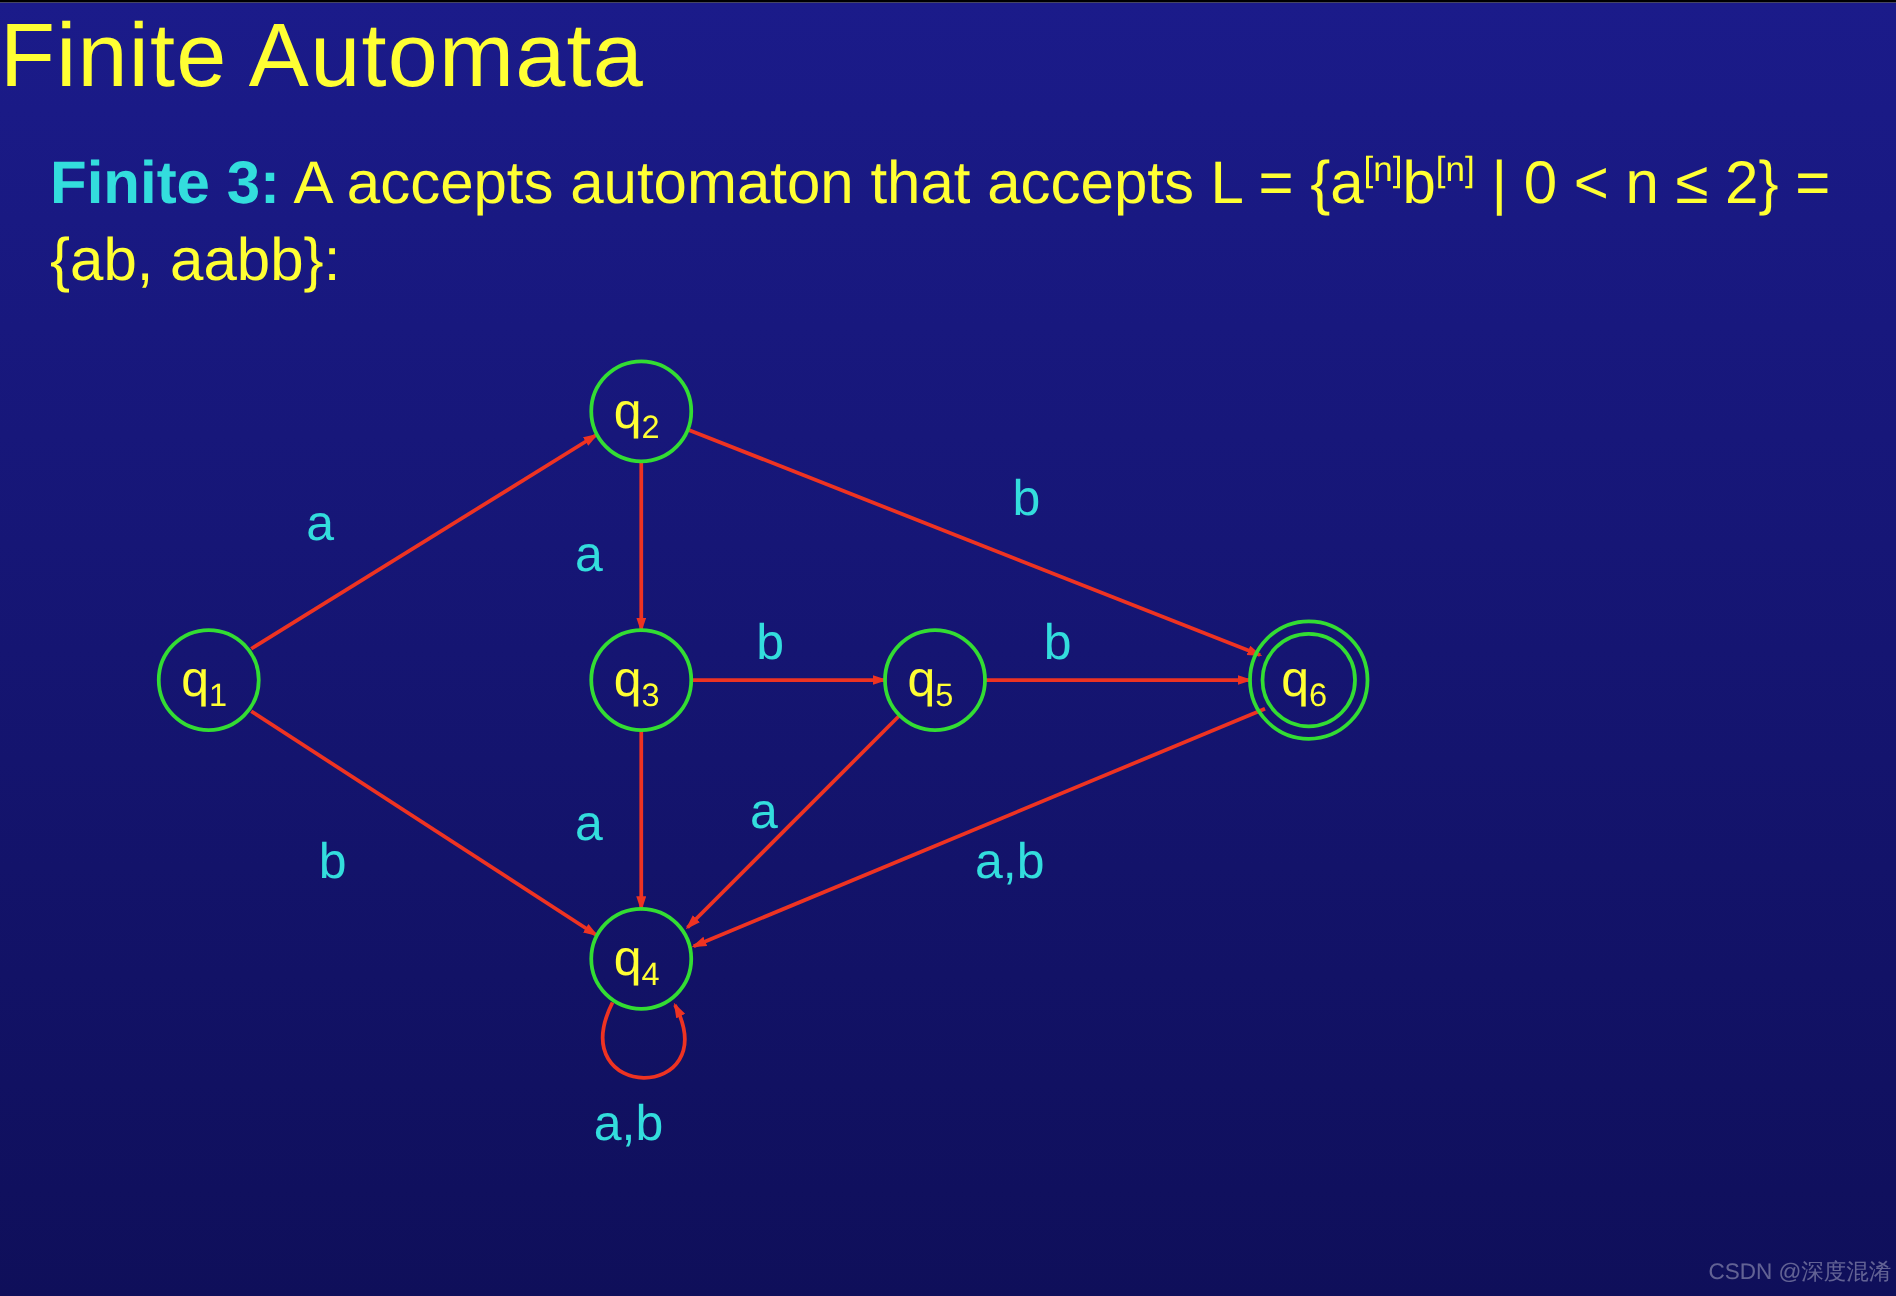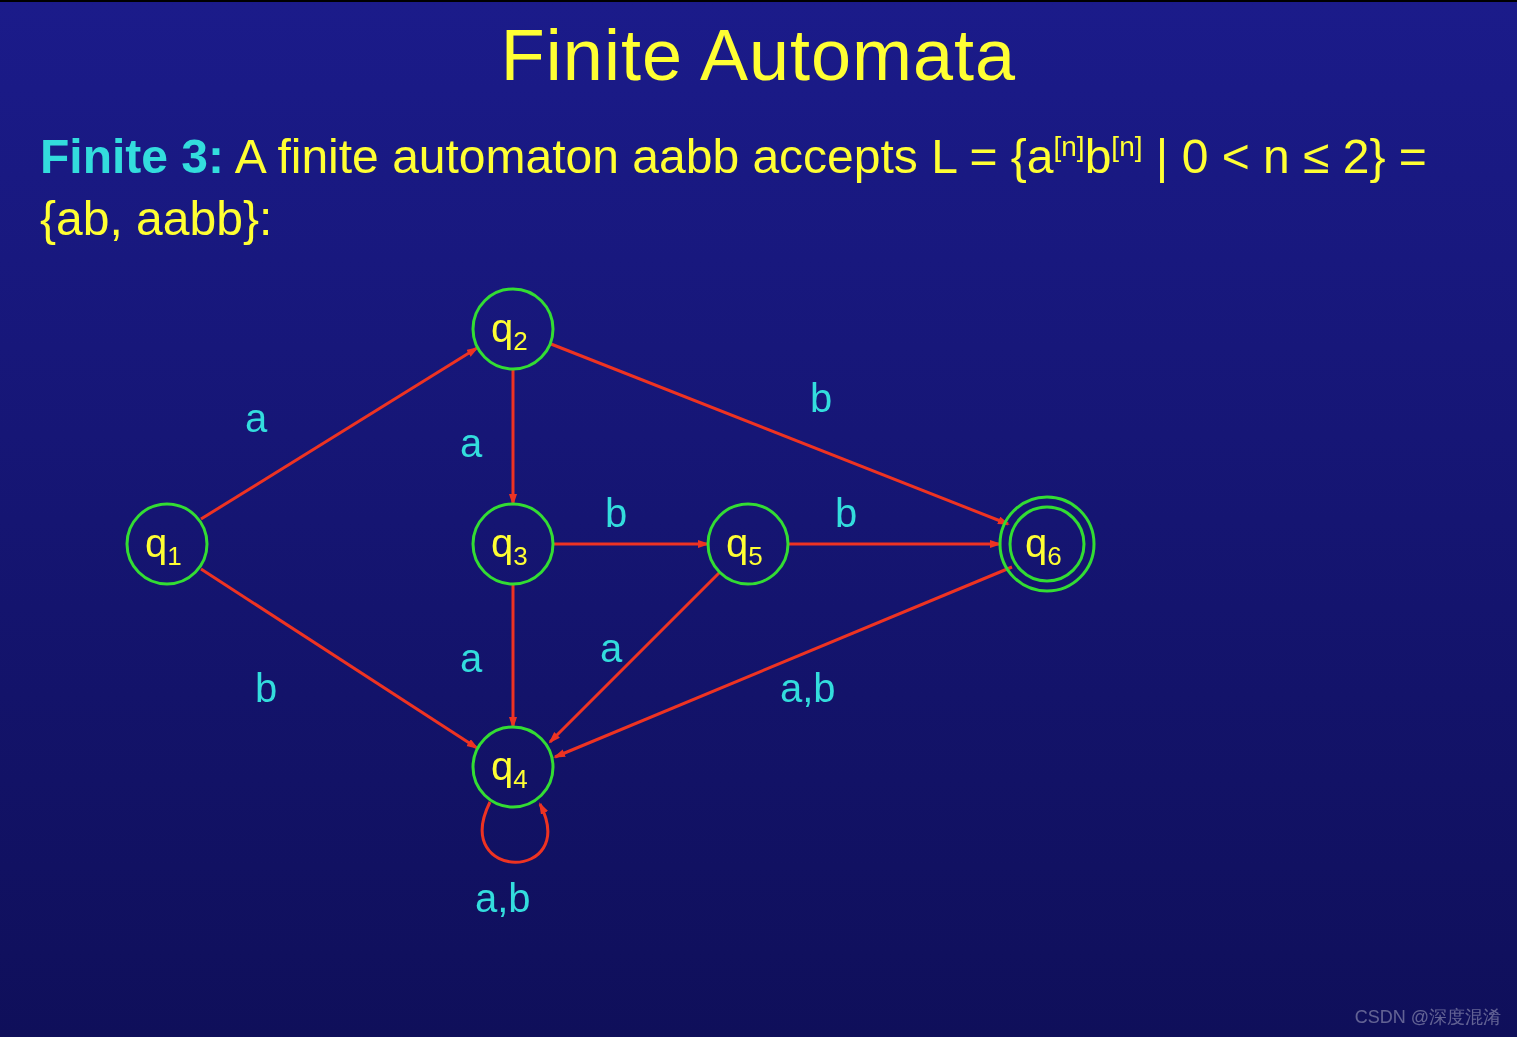--- a/index.html
+++ b/index.html
@@ -1,35 +1,35 @@
 <!DOCTYPE html>
 <html><head>
 <meta charset="utf-8">
 <style>
   html,body{margin:0;padding:0;width:1517px;height:1037px;overflow:hidden;font-family:Helvetica,Arial,sans-serif}
   .slide{width:1517px;height:1037px;background:linear-gradient(to bottom,#1b1b8a 0%,#0f0f5a 100%);position:relative;border-top:2px solid #000}
-  .title{width:100%;text-align:center;color:#ffff33;font-size:72px;font-weight:400;padding-top:12px;letter-spacing:1px}
+  .title{width:100%;color:#ffff33;font-size:72px;font-weight:400;padding-top:2px;letter-spacing:1px}
   .desc{color:#ffff33;font-size:48px;padding:30px 40px 0 40px;line-height:1.3}
   .desc .label{color:#33dddd;font-weight:700}
   .desc .body{color:#ffff33}
   .desc sup{font-size:28px;vertical-align:super}
-  .watermark{position:absolute;right:16px;bottom:10px;color:rgba(255,255,255,.35);font-size:18px}
+  .watermark{position:absolute;right:4px;bottom:10px;color:rgba(255,255,255,.35);font-size:18px}
   svg{position:absolute;left:0;top:0}
   .state-label{font-size:40px;fill:#ffff33;font-family:Helvetica,Arial,sans-serif}
   .state-label tspan.sub{font-size:26px}
   .edge-label{font-size:40px;fill:#33dddd;font-family:Helvetica,Arial,sans-serif}
 </style>
 </head>
 <body>
 <div class="slide">
 
   <div class="title">Finite Automata</div>
 
   <div class="desc">
-    <span class="label">Finite 3:</span><span class="body"> A finite automaton aabb accepts L = {a</span><sup class="body">[n]</sup><span class="body">b</span><sup class="body">[n]</sup><span class="body"> | 0 &lt; n ≤ 2} = {ab, aabb}:</span>
+    <span class="label">Finite 3:</span><span class="body"> A accepts automaton that accepts L = {a</span><sup class="body">[n]</sup><span class="body">b</span><sup class="body">[n]</sup><span class="body"> | 0 &lt; n ≤ 2} = {ab, aabb}:</span>
   </div>
 
   <svg width="1517" height="1037">
     <defs>
       <marker id="arrow" markerWidth="12" markerHeight="12" refX="10" refY="4" orient="auto" markerUnits="userSpaceOnUse">
         <path d="M0,0 L12,4 L0,8 z" fill="#ee3322"></path>
       </marker>
     </defs>
 
     <g stroke="#ee3322" stroke-width="3" fill="none" marker-end="url(#arrow)">

